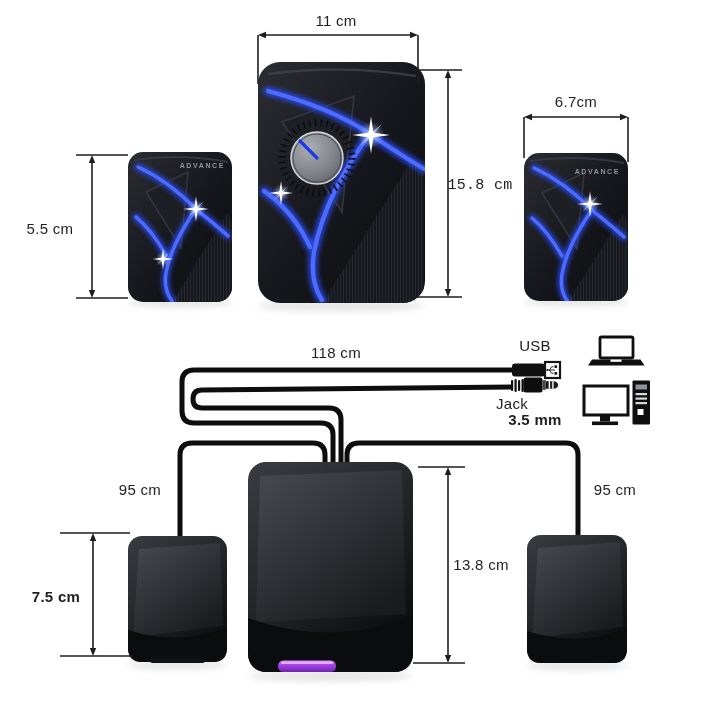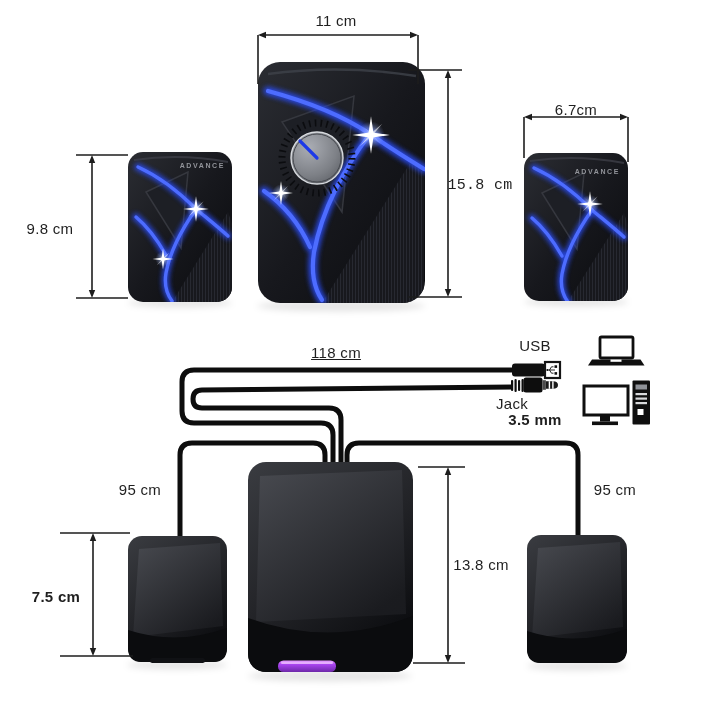--- a/index.html
+++ b/index.html
@@ -284,24 +284,24 @@
       <line x1="418" y1="467" x2="465" y2="467"></line>
       <line x1="413" y1="663" x2="465" y2="663"></line>
       <line x1="448" y1="472" x2="448" y2="658"></line>
       <polygon points="448,467 444.8,475 451.2,475" stroke="none"></polygon>
       <polygon points="448,663 444.8,655 451.2,655" stroke="none"></polygon>
     </g>
   </g>
 </svg>
 
 <div class="lbl" style="left:296px;top:12px;width:80px;">11 cm</div>
-<div class="lbl" style="left:10px;top:220px;width:80px;">9.8 cm</div>
+<div class="lbl" style="left:10px;top:220px;width:80px;">5.5 cm</div>
 <div class="lbl" style="left:440px;top:177px;width:80px;font-family:Liberation Mono, monospace;">15.8 cm</div>
-<div class="lbl" style="left:536px;top:101px;width:80px;">6.7cm</div>
-<div class="lbl" style="left:296px;top:344px;width:80px;text-decoration:underline;">118 cm</div>
+<div class="lbl" style="left:536px;top:93px;width:80px;">6.7cm</div>
+<div class="lbl" style="left:296px;top:344px;width:80px;">118 cm</div>
 <div class="lbl" style="left:100px;top:481px;width:80px;">95 cm</div>
 <div class="lbl" style="left:575px;top:481px;width:80px;">95 cm</div>
 <div class="lbl" style="left:16px;top:588px;width:80px;font-weight:bold;">7.5 cm</div>
 <div class="lbl" style="left:441px;top:556px;width:80px;">13.8 cm</div>
 
 <div class="lbl" style="left:495px;top:337px;width:80px;">USB</div>
 <div class="lbl" style="left:472px;top:395px;width:80px;">Jack</div>
 <div class="lbl" style="left:495px;top:411px;width:80px;font-weight:bold;">3.5 mm</div>
 
 <div class="logo" style="left:163px;top:162px;width:62px;">ADVANCE</div>

